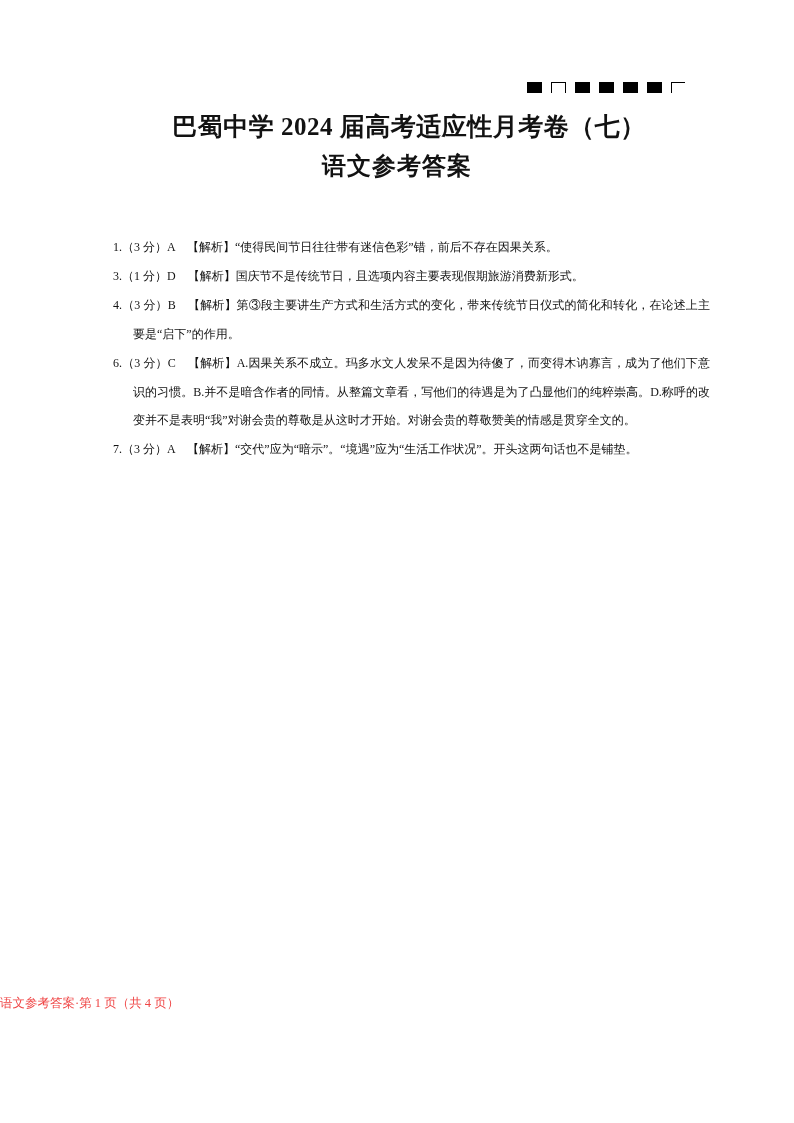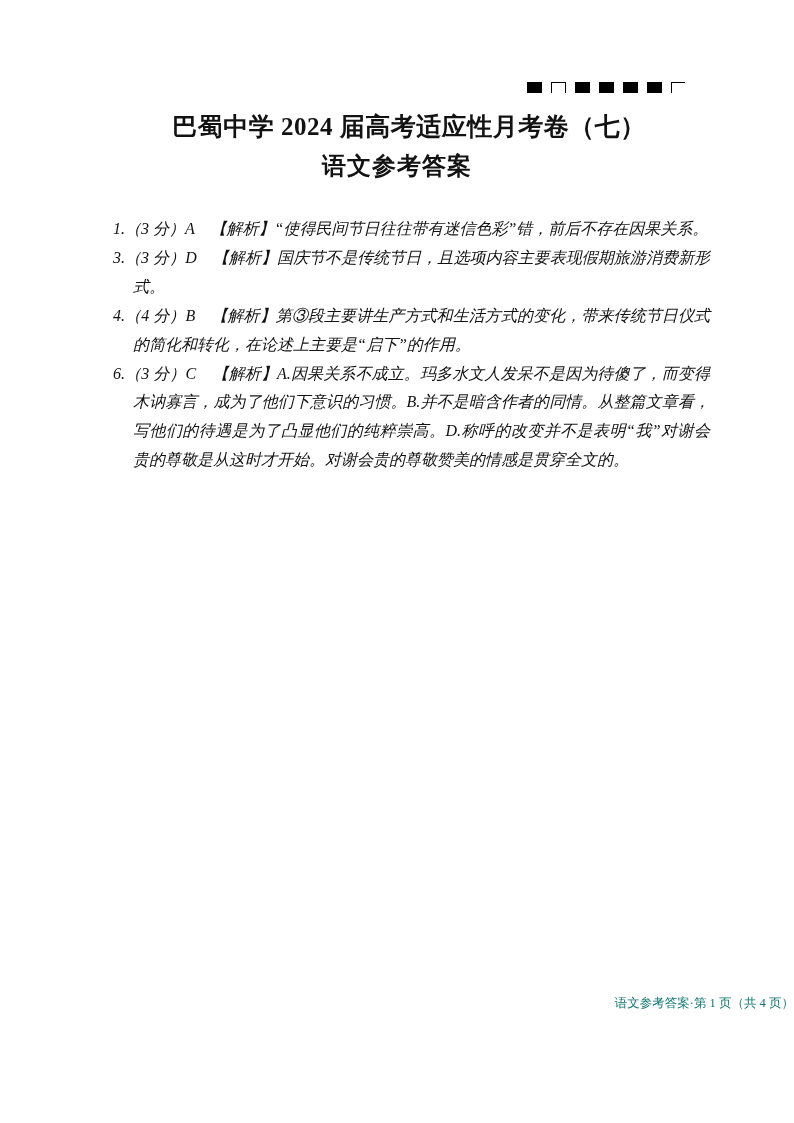--- a/index.html
+++ b/index.html
@@ -63,44 +63,43 @@
     width: 100%;
     margin: 0;
     text-align: center;
     font-size: 24px;
     line-height: 30px;
     font-weight: bold;
     letter-spacing: 1px;
   }
   .answers {
     position: absolute;
-    top: 215px;
+    top: 233px;
     left: 113px;
     width: 597px;
-    font-size: 16px;
+    font-size: 12px;
     line-height: 28.9px;
     text-align: justify;
-    font-style: italic;
   }
   .answer-item {
     padding-left: 20px;
     text-indent: -20px;
   }
   .answer-num {
     display: inline;
   }
   .page-footer {
     position: absolute;
     top: 995px;
     left: 0;
     width: 100%;
-    text-align: right;
+    text-align: left;
     font-size: 12.5px;
     line-height: 16px;
-    color: #0f766e;
+    color: #ef4444;
   }
 </style>
 </head>
 <body>
 
 <div class="page">
 
   <div class="reg-marks">
       <span class="mark filled"></span>
       <span class="mark outline"></span>
@@ -112,25 +111,26 @@
     </div>
 
   <h1 class="doc-title">巴蜀中学 2024 届高考适应性月考卷（七）</h1>
 
   <h2 class="doc-subtitle">语文参考答案</h2>
 
   <div class="answers">
   <div class="answer-item"><span class="answer-num">1.</span><span class="answer-body">（3 分）A　【解析】“使得民间节日往往带有迷信色彩”错，前后不存在因果关系。</span></div>
 
 
-  <div class="answer-item"><span class="answer-num">3.</span><span class="answer-body">（3 分）D　【解析】国庆节不是传统节日，且选项内容主要表现假期旅游消费新形式。</span></div>
+  <div class="answer-item"><span class="answer-num">3.</span><span class="answer-body">（1 分）D　【解析】国庆节不是传统节日，且选项内容主要表现假期旅游消费新形式。</span></div>
 
-  <div class="answer-item"><span class="answer-num">4.</span><span class="answer-body">（4 分）B　【解析】第③段主要讲生产方式和生活方式的变化，带来传统节日仪式的简化和转化，在论述上主要是“启下”的作用。</span></div>
+  <div class="answer-item"><span class="answer-num">4.</span><span class="answer-body">（3 分）B　【解析】第③段主要讲生产方式和生活方式的变化，带来传统节日仪式的简化和转化，在论述上主要是“启下”的作用。</span></div>
 
 
   <div class="answer-item"><span class="answer-num">6.</span><span class="answer-body">（3 分）C　【解析】A.因果关系不成立。玛多水文人发呆不是因为待傻了，而变得木讷寡言，成为了他们下意识的习惯。B.并不是暗含作者的同情。从整篇文章看，写他们的待遇是为了凸显他们的纯粹崇高。D.称呼的改变并不是表明“我”对谢会贵的尊敬是从这时才开始。对谢会贵的尊敬赞美的情感是贯穿全文的。</span></div>
 
+  <div class="answer-item"><span class="answer-num">7.</span><span class="answer-body">（3 分）A　【解析】“交代”应为“暗示”。“境遇”应为“生活工作状况”。开头这两句话也不是铺垫。</span></div>
 
 </div>
 
   <div class="page-footer">语文参考答案·第 1 页（共 4 页）</div>
 
 </div>
 
 </body></html>

